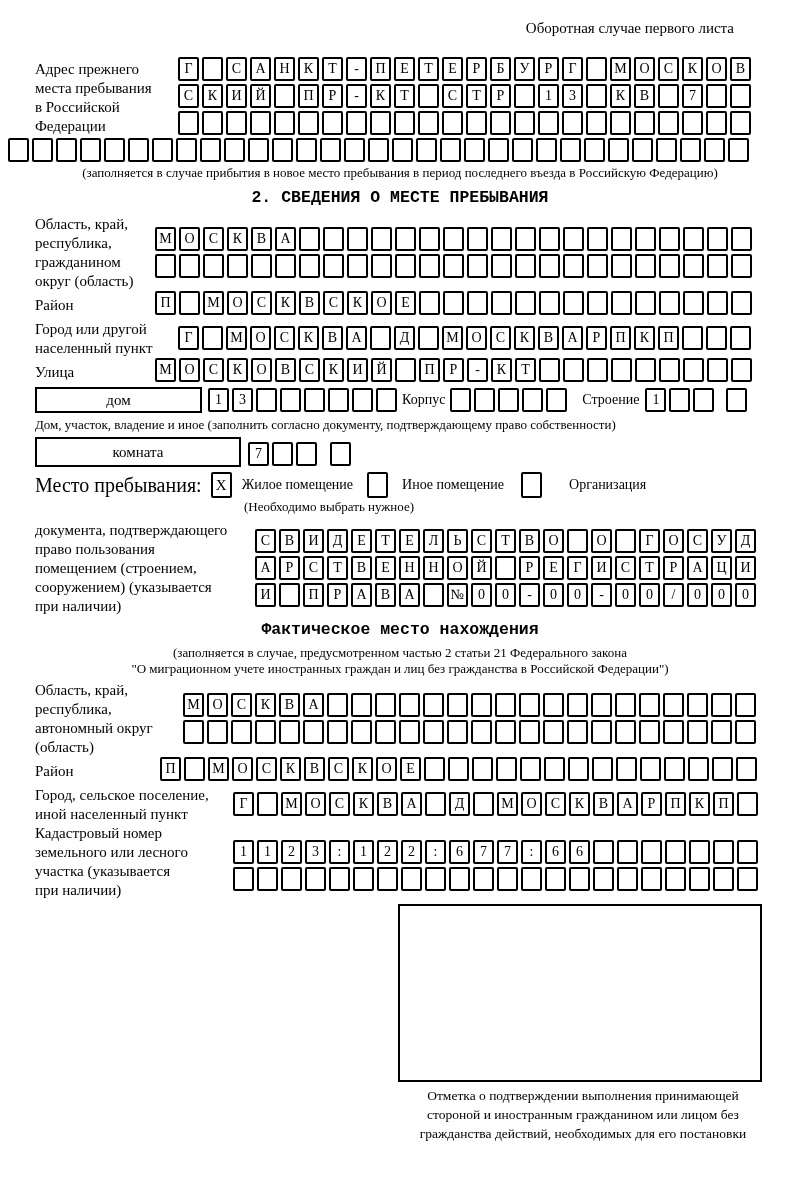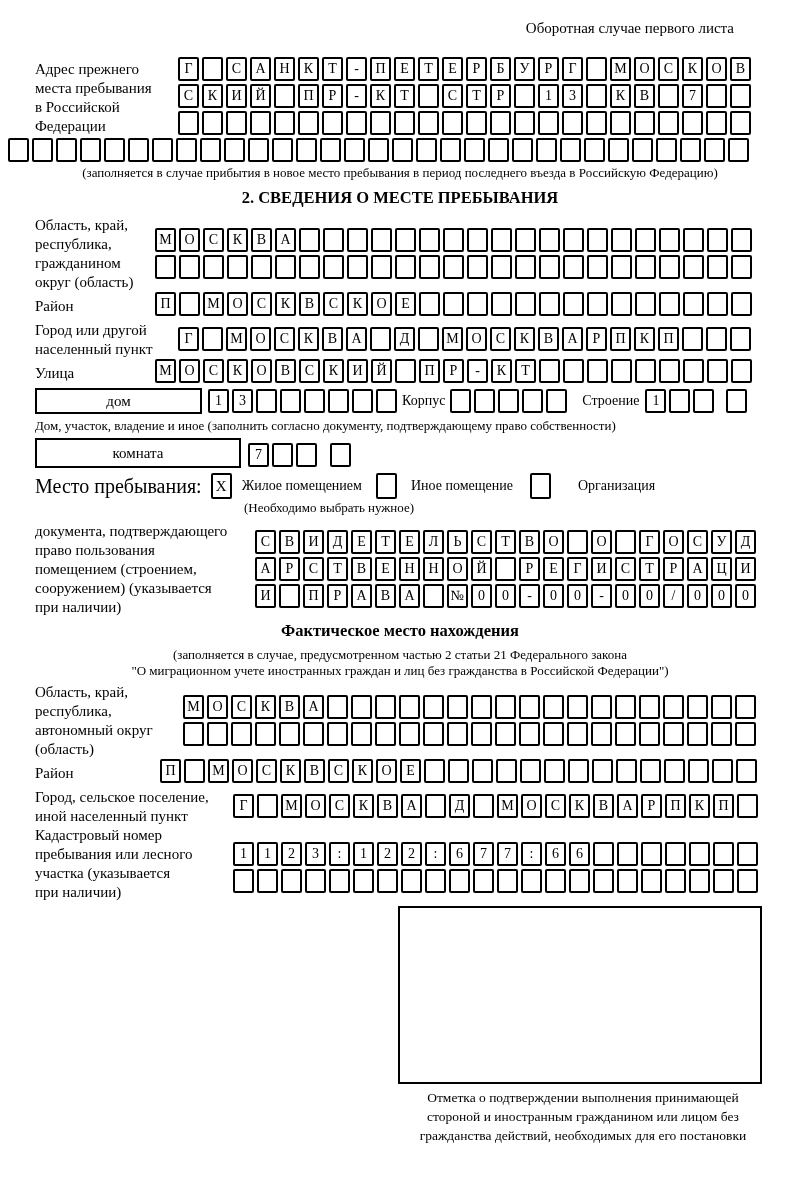--- a/index.html
+++ b/index.html
@@ -20,21 +20,21 @@
   .rows-col{display:flex;flex-direction:column;}
   .box-row{display:flex;margin-bottom:3px;height:24px;}
   .cell{
     display:inline-block;box-sizing:border-box;flex:none;
     width:21px;height:24px;border:2px solid #000;border-radius:2px;margin-right:3px;
     font-size:14px;line-height:20px;text-align:center;font-family:"Liberation Serif",serif;
   }
   .note{font-size:13px;line-height:16px;}
   .note.center{text-align:center;}
   .note.indent{padding-left:27px;}
-  .sec-title{font-size:16.5px;font-weight:bold;text-align:center;margin:7px 0 8px 0;}
+  .sec-title{font-size:16.5px;font-weight:bold;text-align:center;margin:7px 0 8px 0;font-family:Liberation Mono, monospace;}
   .label-box{
     box-sizing:border-box;border:2px solid #000;display:flex;align-items:center;justify-content:center;
     font-size:15px;flex:none;
   }
   .house-label{width:167px;height:26px;margin-left:27px;margin-right:6px;}
   .apt-label{width:206px;height:30px;margin-left:27px;margin-right:7px;}
   .inline-txt{font-size:14px;line-height:26px;flex:none;}
   .stroenie-cells .cell:last-child{margin-left:9px;}
   .apt-cells .cell:last-child{margin-left:10px;}
   .apt-cells{padding-top:3px;}
@@ -378,21 +378,21 @@
         <span class="cell filled">7</span>
         <span class="cell"></span>
         <span class="cell"></span>
         <span class="cell"></span>
       </div>
   </div>
 
   <div class="stay-row">
     <div class="lbl">Место пребывания:</div>
     <div class="checkbox" style="margin-left:9px;">X</div>
-    <div class="inline-txt" style="margin-left:10px;">Жилое помещением</div>
+    <div class="inline-txt" style="margin-left:10px;">Жилое помещение</div>
     <div class="checkbox" style="margin-left:14px;"></div>
     <div class="inline-txt" style="margin-left:14px;">Иное помещение</div>
     <div class="checkbox" style="margin-left:17px;"></div>
     <div class="inline-txt" style="margin-left:27px;">Организация</div>
   </div>
   <div class="note" style="padding-left:236px;margin-top:1px;">(Необходимо выбрать нужное)</div>
 
   <div class="form-row mt6">
     <div class="label w247">
       <div>документа, подтверждающего</div>
@@ -599,21 +599,21 @@
         <span class="cell filled">П</span>
         <span class="cell filled">К</span>
         <span class="cell filled">П</span>
         <span class="cell"></span>
       </div>
   </div>
 
   <div class="form-row">
     <div class="label w225">
       <div>Кадастровый номер</div>
-      <div>пребывания или лесного</div>
+      <div>земельного или лесного</div>
       <div>участка (указывается</div>
       <div>при наличии)</div>
     </div>
     <div class="rows-col" style="padding-top:10px;">
       <div class="box-row">
           <span class="cell filled">1</span>
           <span class="cell filled">1</span>
           <span class="cell filled">2</span>
           <span class="cell filled">3</span>
           <span class="cell filled">:</span>

